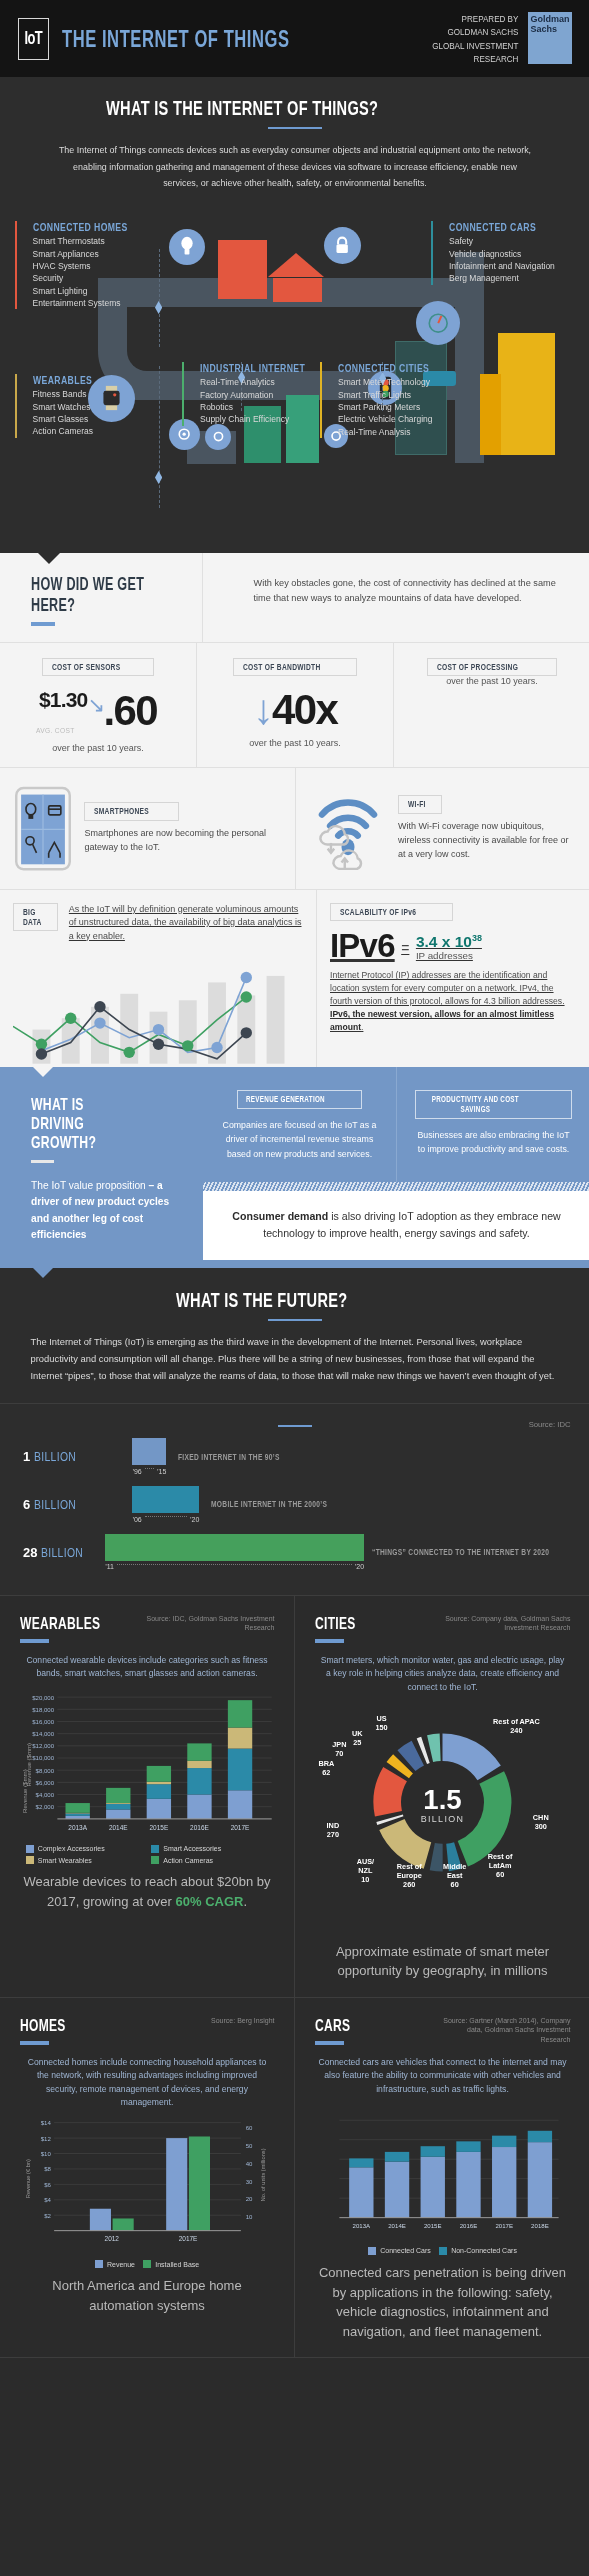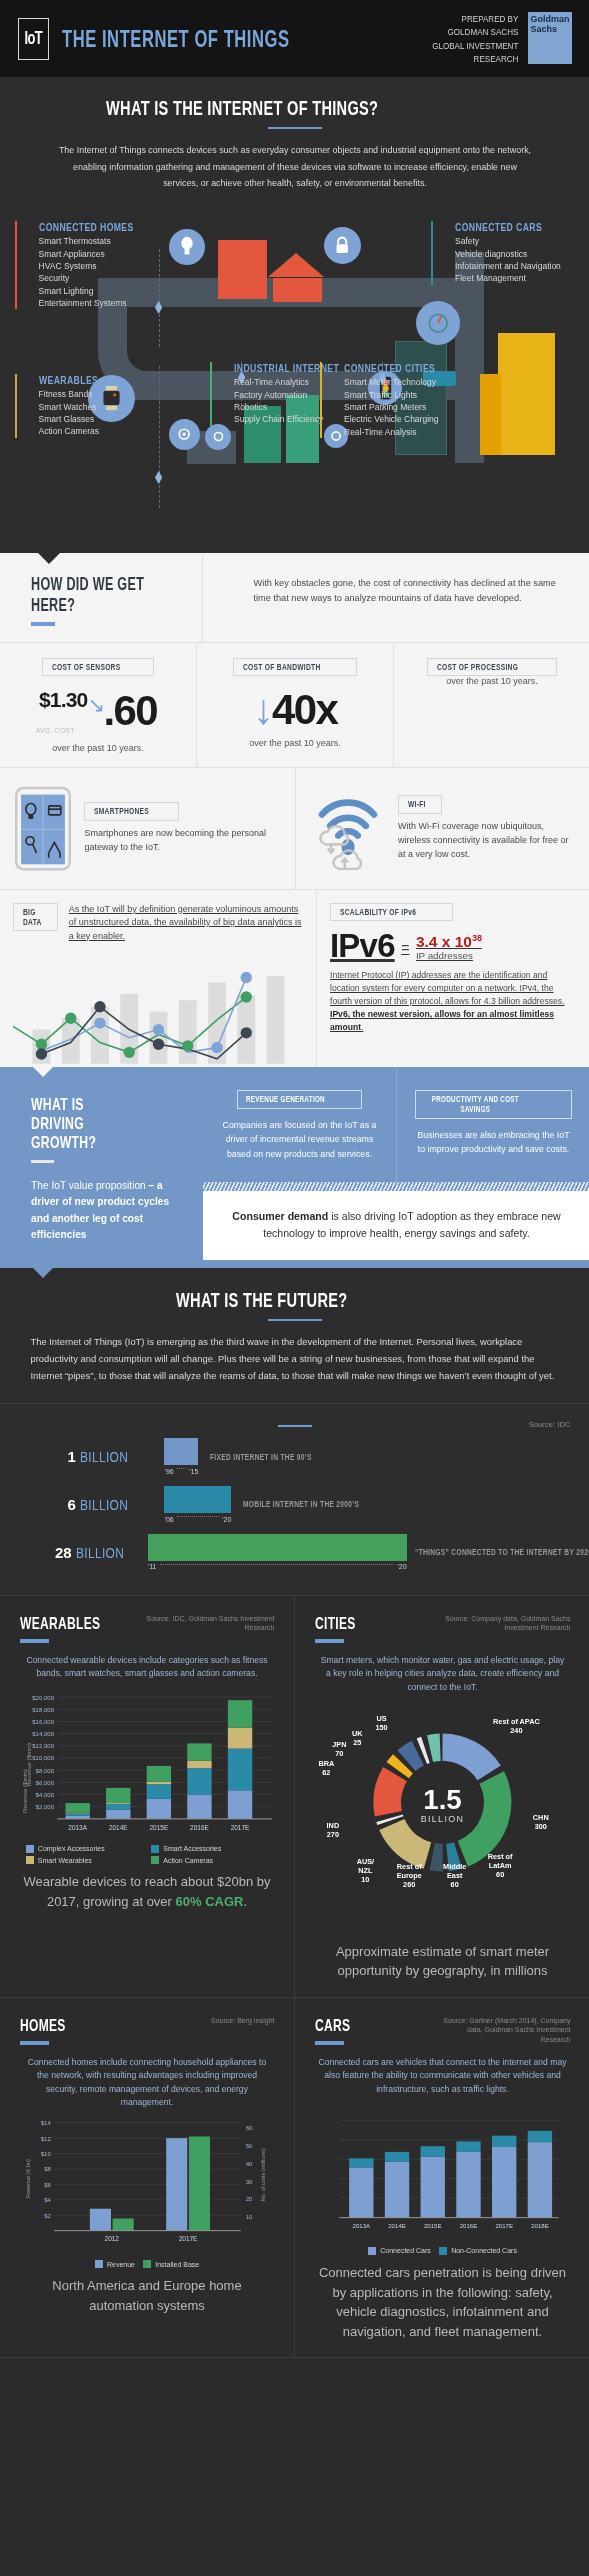--- a/index.html
+++ b/index.html
@@ -23,26 +23,26 @@
   
   .darkwrap { background:#2d2d2d; padding:19.5px 0 0; position:relative; }
   .sec-title { text-align:center; color:#fff; font-size:20.3px; font-weight:bold; letter-spacing:0.8px; }
   .sec-title .cond { transform:scaleX(.72); }
   .rule { width:54px; height:2.4px; background:#6f9bd1; margin:7.3px auto 0; }
   .rule.gray { background:#4a4a4a; }
   .intro { width:504px; margin:13px auto 0; text-align:center; font-size:9.4px; line-height:1.75; color:#dcdcdc; transform:scaleX(.95); }
 
   
   .illu { position:relative; height:350px; margin-top:11.4px; }
-  .cat { position:absolute; padding-left:22px; }
+  .cat { position:absolute; padding-left:16px; }
   .cat .ctitle { font-size:11.4px; font-weight:bold; letter-spacing:0.5px; transform:scaleX(.76); transform-origin:left center; display:block; white-space:nowrap; margin-bottom:2.4px;}
   .cat ul { list-style:none; }
   .cat li { font-size:8.5px; line-height:1.45; color:#d9d9d9; white-space:nowrap; }
   .bar-red{border-left:2.4px solid #e3573f;} .bar-teal{border-left:2.4px solid #2e8f9c;}
-  .bar-gold{border-left:2.4px solid #c9a84a;} .bar-green{border-left:2.4px solid #4caf6d;margin-left:28px;}
+  .bar-gold{border-left:2.4px solid #c9a84a;} .bar-green{border-left:2.4px solid #4caf6d;}
   .bar-yellow{border-left:2.4px solid #e0b324;}
   .t-blue{color:#7aa7d8;}
   .road { position:absolute; background:#4a5560; border-radius:21px; }
   .bldg { position:absolute; }
   .badge { position:absolute; border-radius:50%; background:#7ea3d4; display:flex; align-items:center; justify-content:center; }
   .dashline { position:absolute; border-left:1.2px solid #5b6b7c; }
   .diamond { position:absolute; width:7.3px; height:13px; background:#8fb6e2; transform:rotate(0deg);
              clip-path: polygon(50% 0, 100% 50%, 50% 100%, 0 50%); }
 
   
@@ -71,21 +71,21 @@
   .two .pill { margin-bottom:6.5px; }
 
   .bigdata-row { display:flex;text-decoration:underline; }
   .bd-left { width:317px; border-right:0.8px solid #e0e0e0; padding:13px 11.4px 0 13px; position:relative;}
   .bd-head { display:flex; gap:10.6px; align-items:flex-start; }
   .bd-head .txt{font-size:9px;line-height:1.5;color:#4a4a4a;}
   .bd-right { flex:1; padding:13px 13px 11.4px;}
   .ipv6row { display:flex; align-items:flex-end; gap:6.5px; margin:9.8px 0 8.1px;}
   .ipv6 { font-size:33px; font-weight:bold; color:#1c1c1c; line-height:.92; letter-spacing:-0.8px;}
   .eq { font-size:14px; color:#444; padding-bottom:4.9px;}
-  .ipval { font-size:15.5px; font-weight:bold; color:#b91c1c; line-height:1.05;}
+  .ipval { font-size:15.5px; font-weight:bold; color:#0f766e; line-height:1.05;}
   .ipval sup{font-size:9px;}
   .ipsub { font-size:9.8px; color:#555; }
   .bd-right p { font-size:8.6px; line-height:1.5; color:#4a4a4a; }
   .bd-right b { color:#2b2b2b; }
 
   
   .blue { background:#7397c6; position:relative; display:flex; color:#fff; }
   .notch-b { position:absolute; left:33px; top:0; width:0;height:0;border-left:10.6px solid transparent;border-right:10.6px solid transparent;border-top:10.6px solid #f4f4f4;}
   .bl-left { width:203px; padding:28px 21px 24.4px 31px; }
   .bl-left h2 { font-size:17px; font-weight:bold; line-height:1.12; letter-spacing:0.4px;}
@@ -107,21 +107,21 @@
   
   .future { background:#2d2d2d; position:relative; padding:21px 0 6.5px; }
   .notch-f{position:absolute;left:33px;top:0;width:0;height:0;border-left:10.6px solid transparent;border-right:10.6px solid transparent;border-top:10.6px solid #7397c6;}
   .future p { width:529px; margin:13px auto 16px; text-align:left; font-size:9.4px; line-height:1.78; color:#dcdcdc;}
 
   .devsec { border-top:0.8px solid #3d3d3d; margin-top:18px; padding:14.6px 0 18px; position:relative;}
   .dev-title { text-align:center; color:#fff; font-size:11.4px; font-weight:bold; letter-spacing:0.5px;}
   .dev-title .cond{transform:scaleX(.74);}
   .src-tr { position:absolute; right:19.5px; top:16.3px; font-size:7.7px; color:#8a8a8a;}
   .devrow { display:flex; align-items:center; padding:0 23px; margin-top:11.4px; }
-  .devnum { width:98px; text-align:center; font-size:15px; font-weight:bold; color:#fff; letter-spacing:0; white-space:nowrap;margin-left:32px;}
+  .devnum { width:98px; text-align:left; font-size:13px; font-weight:bold; color:#fff; letter-spacing:0; white-space:nowrap;}
   .devnum .bil{color:#7aa7d8; font-weight:normal;}
   .devnum .cond{transform:scaleX(.8);}
   .devbarwrap { margin-left:11.4px; position:relative; }
   .devbar { height:27px; }
   .devlabel { font-size:8.5px; color:#9a9a9a; font-weight:bold; letter-spacing:0.4px; white-space:nowrap;}
   .devlabel .cond{transform:scaleX(.78);}
   .devyears { display:flex; justify-content:space-between; font-size:7px; color:#cfcfcf; margin-top:2.4px; align-items:center;}
   .dots{flex:1;border-bottom:0.8px dotted #777;margin:0 3.3px;position:relative;top:-2.4px;}
 
   
@@ -261,21 +261,21 @@
         <li>Entertainment Systems</li>
       </ul>
     </div>
 
     <div class="cat bar-teal" style="left:431px;top:18px;">
       <span class="ctitle t-blue">CONNECTED CARS</span>
       <ul>
         <li>Safety</li>
         <li>Vehicle diagnostics</li>
         <li>Infotainment and Navigation</li>
-        <li>Fleet Management</li>
+        <li>Berg Management</li>
       </ul>
     </div>
 
     <div class="cat bar-gold" style="left:14.6px;top:171px;">
       <span class="ctitle t-blue">WEARABLES</span>
       <ul>
         <li>Fitness Bands</li>
         <li>Smart Watches</li>
         <li>Smart Glasses</li>
         <li>Action Cameras</li>

